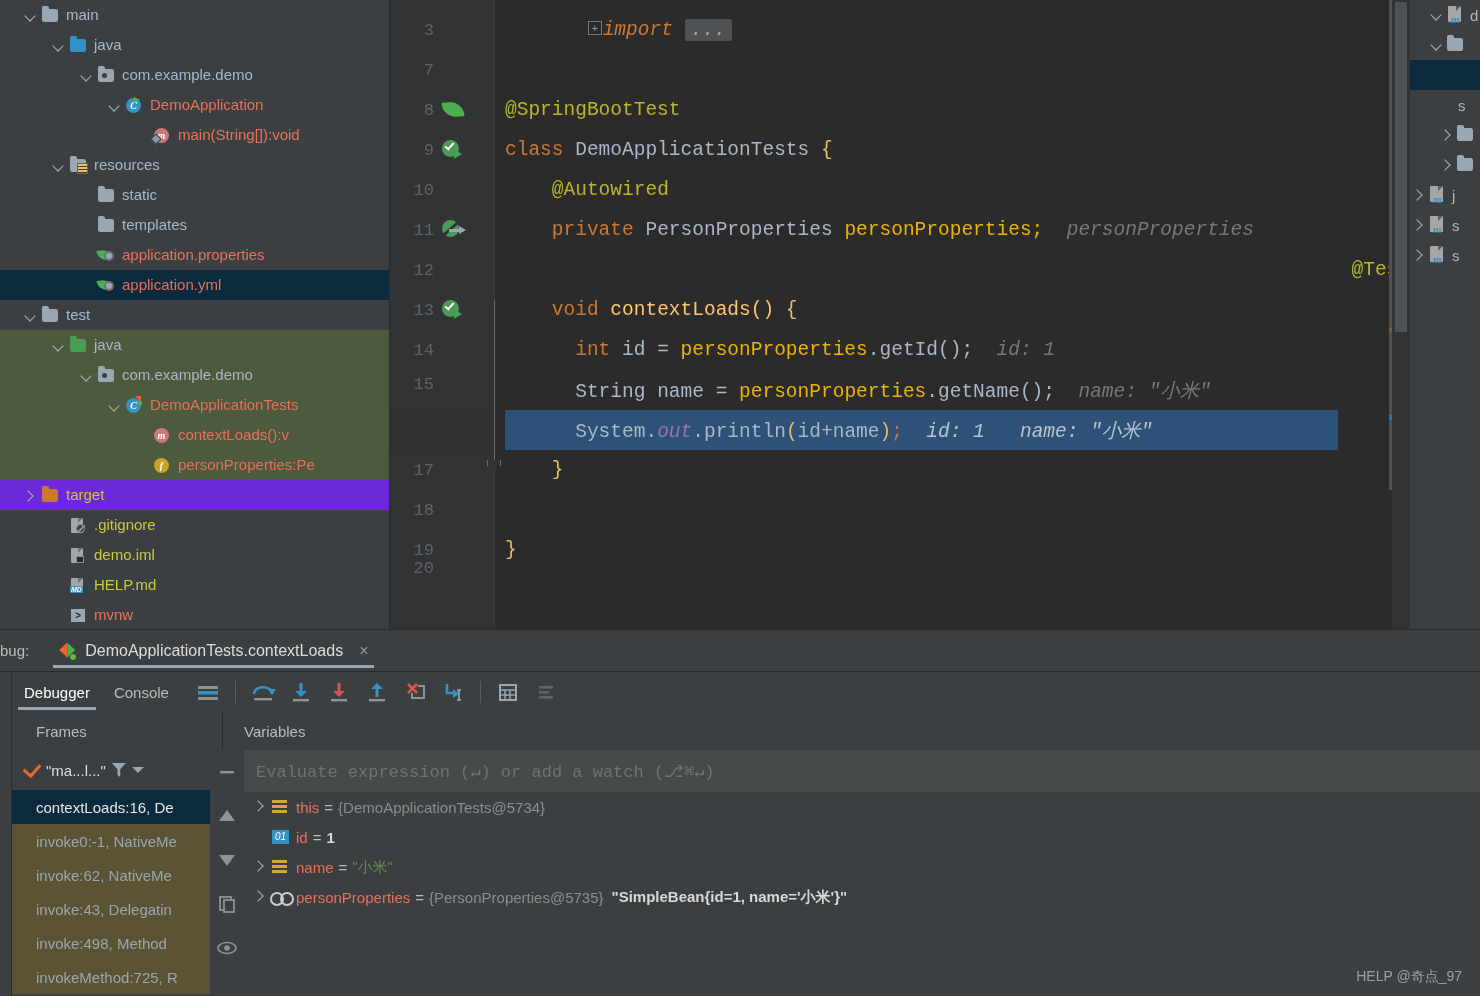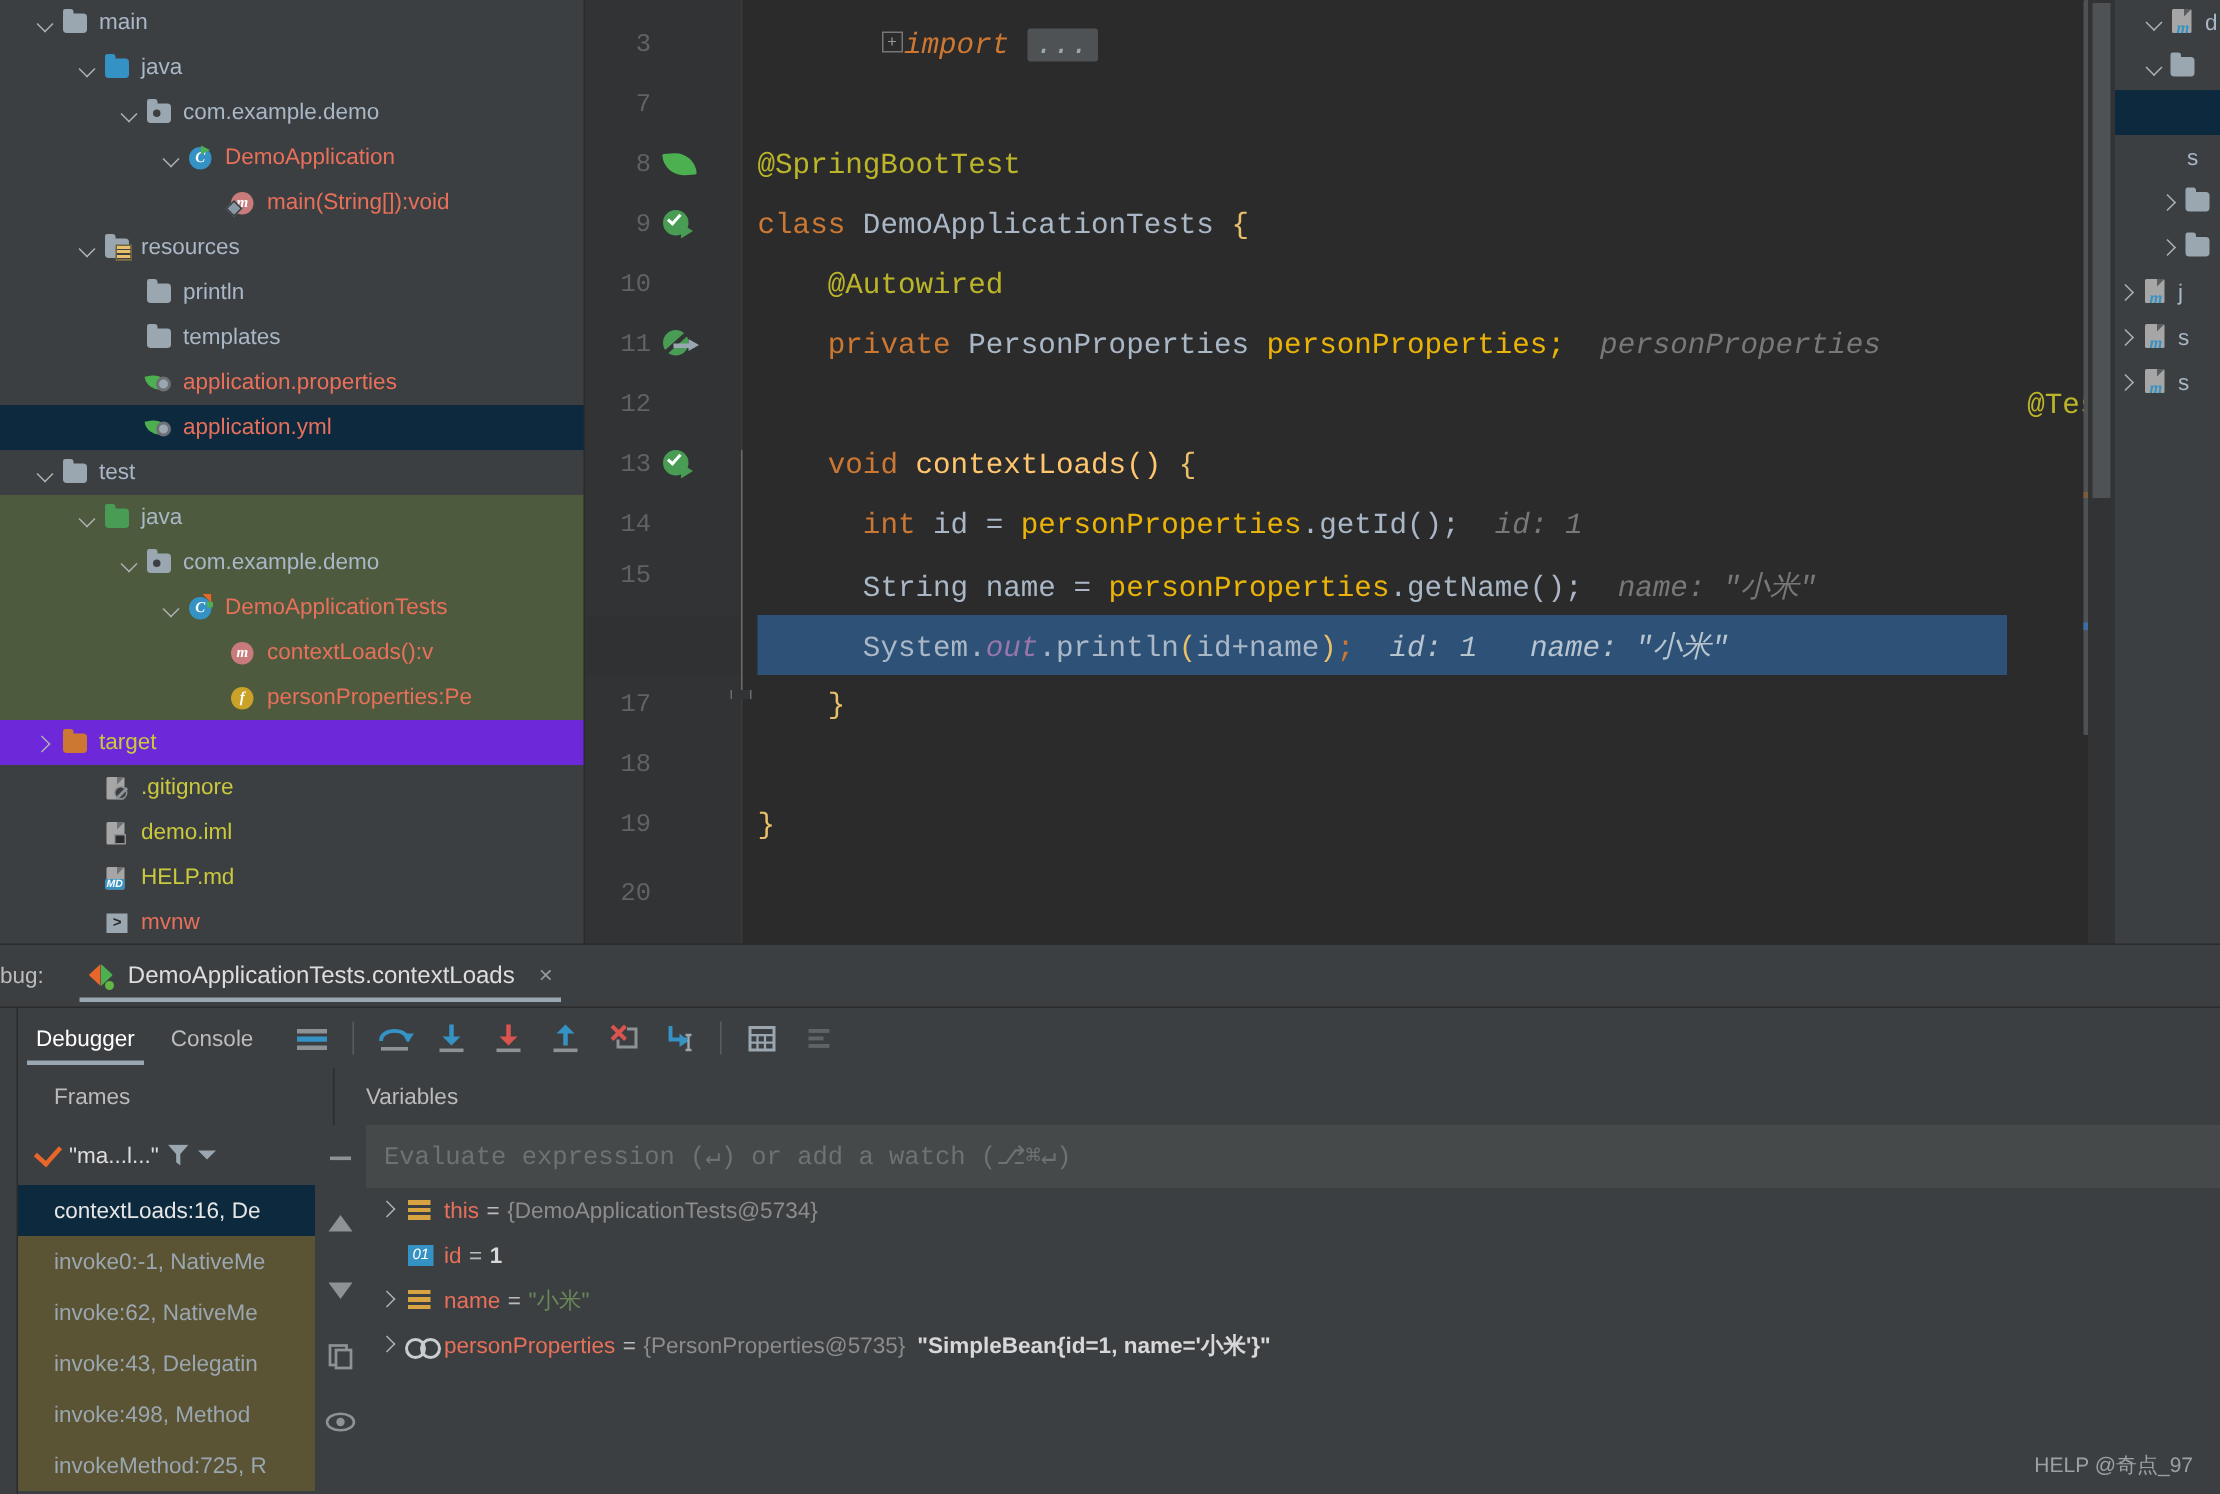--- a/index.html
+++ b/index.html
@@ -307,21 +307,21 @@
           <i class="fold"></i>
         </span>
         <span class="lbl c-gray">resources</span>
       </div>
       <div class="tree-row ">
         <span style="display:inline-block;width:78px"></span>
         <span class="arrow"></span>
         <span class="ico f-gray">
           <i class="fold"></i>
         </span>
-        <span class="lbl c-gray">println</span>
+        <span class="lbl c-gray">static</span>
       </div>
       <div class="tree-row ">
         <span style="display:inline-block;width:78px"></span>
         <span class="arrow"></span>
         <span class="ico f-gray">
           <i class="fold"></i>
         </span>
         <span class="lbl c-gray">templates</span>
       </div>
       <div class="tree-row ">
@@ -507,21 +507,21 @@
         </div>
         <div class="code-line" style="top: 450px;">
           <span class="lnum">17</span>
         </div>
         <div class="code-line" style="top: 490px;">
           <span class="lnum">18</span>
         </div>
         <div class="code-line" style="top: 530px;">
           <span class="lnum">19</span>
         </div>
-        <div class="code-line" style="top: 576px;">
+        <div class="code-line" style="top: 548px;">
           <span class="lnum">20</span>
         </div>
         <div style="position: absolute; left: 0px; top: 410px; width: 105px; height: 40px; background: rgb(47, 49, 51);"></div>
       </div>
 
     <div class="code-line" style="top:10px;font-style:italic;">
       <div class="codetxt" style="left:104px;">
         <span class="fold-box">+</span><span class="kw">import</span> <span class="dots">...</span>
       </div>
     </div>

